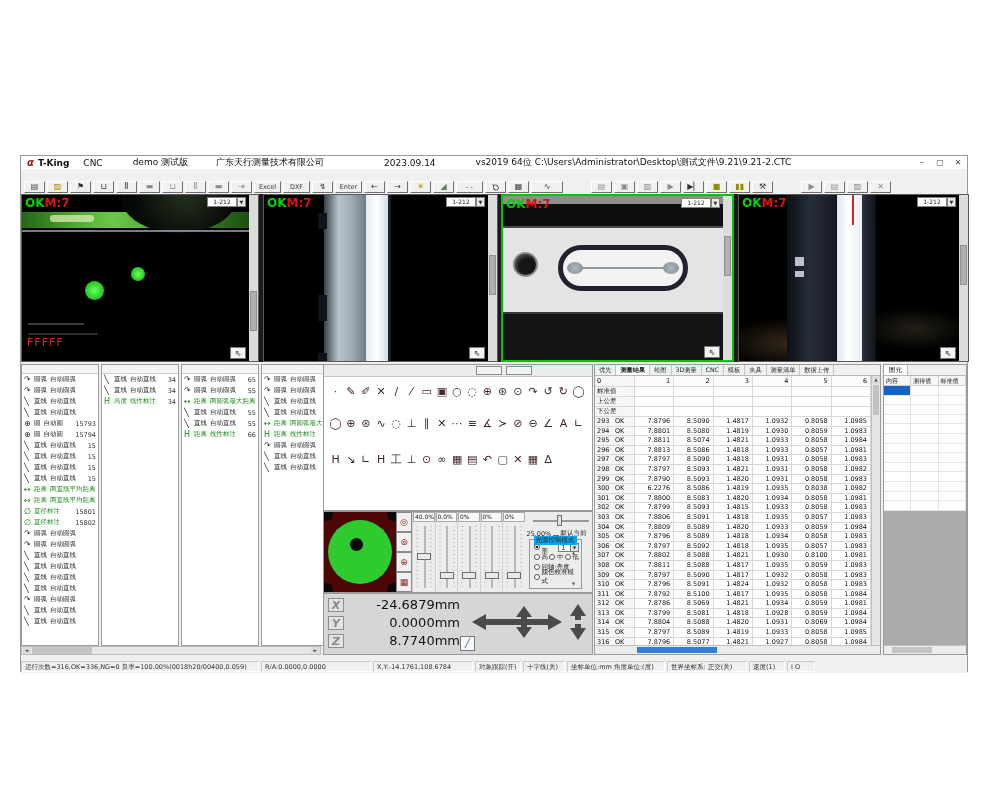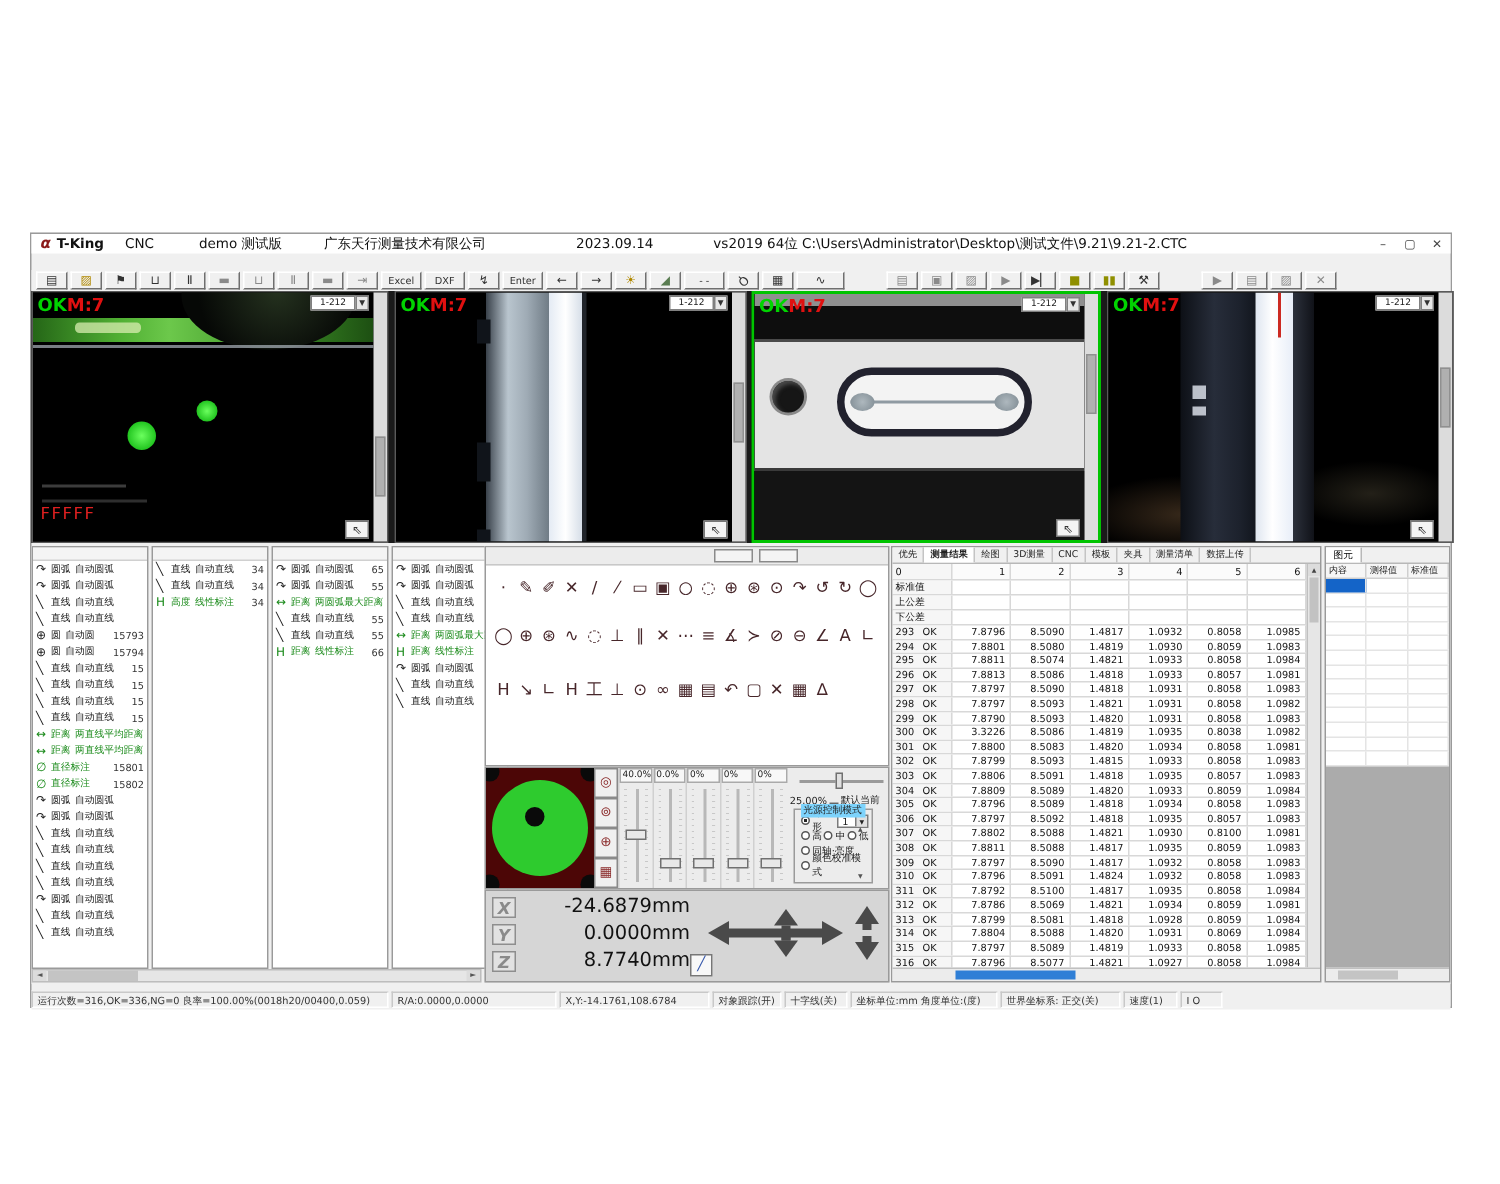--- a/index.html
+++ b/index.html
@@ -128,21 +128,21 @@
       background-image:repeating-linear-gradient(to bottom,#c8c8c8 0 1px,transparent 1px 4px);
       -webkit-mask-image:linear-gradient(90deg,#000 2px,transparent 2px 14px,#000 14px); }
   .sl-thumb { position:absolute; left:4px; width:14px; height:7px; background:#e8e8e8; border:1px solid #707070; }
   #light-right { position:relative; flex:1; font-size:6.5px; color:#222; }
   #master-track { position:absolute; left:8px; top:8px; width:56px; height:2px; background:#9a9a9a; }
   #master-thumb { position:absolute; left:32px; top:3px; width:5px; height:11px; background:#e0e0e0; border:1px solid #707070; }
   #master-label { position:absolute; left:2px; top:18px; }
   #default-check { position:absolute; left:28px; top:17px; display:flex; align-items:center; }
   .cbx { width:7px; height:7px; border:1px solid #666; background:#fff; margin-right:2px; }
   #mode-group { position:absolute; left:4px; top:27px; right:10px; bottom:3px; border:1px solid #9a9a9a; padding:2px 2px 0 4px; }
-  #mode-group .gt { position:absolute; top:-4px; left:4px; background:#7dd3fc; padding:0 2px; }
+  #mode-group .gt { position:absolute; top:-4px; left:4px; background:#0ea5e9; padding:0 2px; }
   .radio-row { display:flex; align-items:center; height:10px; }
   .rd { width:6px; height:6px; border:1px solid #555; border-radius:50%; background:#fff; margin-right:2px; flex:0 0 auto; }
   .rd.on { background:radial-gradient(circle,#222 40%,#fff 45%); }
   .rgap { width:8px; }
   .mini-dd { margin-left:6px; width:24px; height:9px; border:1px solid #7a7a7a; background:#fff; display:flex; }
   .mini-dd .v { flex:1; padding-left:2px; line-height:8px; }
   .mini-dd .a { width:8px; background:#e0e0e0; border-left:1px solid #7a7a7a; font-size:4px; text-align:center; line-height:8px; }
   .grp-scroll { position:absolute; right:2px; top:10px; bottom:2px; width:7px; display:flex; flex-direction:column; justify-content:space-between; font-size:4px; color:#555; }
 
   
@@ -1002,21 +1002,21 @@
               <span class="c v">1.4820</span>
               <span class="c v">1.0931</span>
               <span class="c v">0.8058</span>
               <span class="c v">1.0983</span>
             </div>
             <div class="res-row res-data">
               <span class="c lab">
                 <span class="id">300</span>
                 <span>OK</span>
               </span>
-              <span class="c v">3.3226</span>
+              <span class="c v">6.2276</span>
               <span class="c v">8.5086</span>
               <span class="c v">1.4819</span>
               <span class="c v">1.0935</span>
               <span class="c v">0.8038</span>
               <span class="c v">1.0982</span>
             </div>
             <div class="res-row res-data">
               <span class="c lab">
                 <span class="id">301</span>
                 <span>OK</span>

